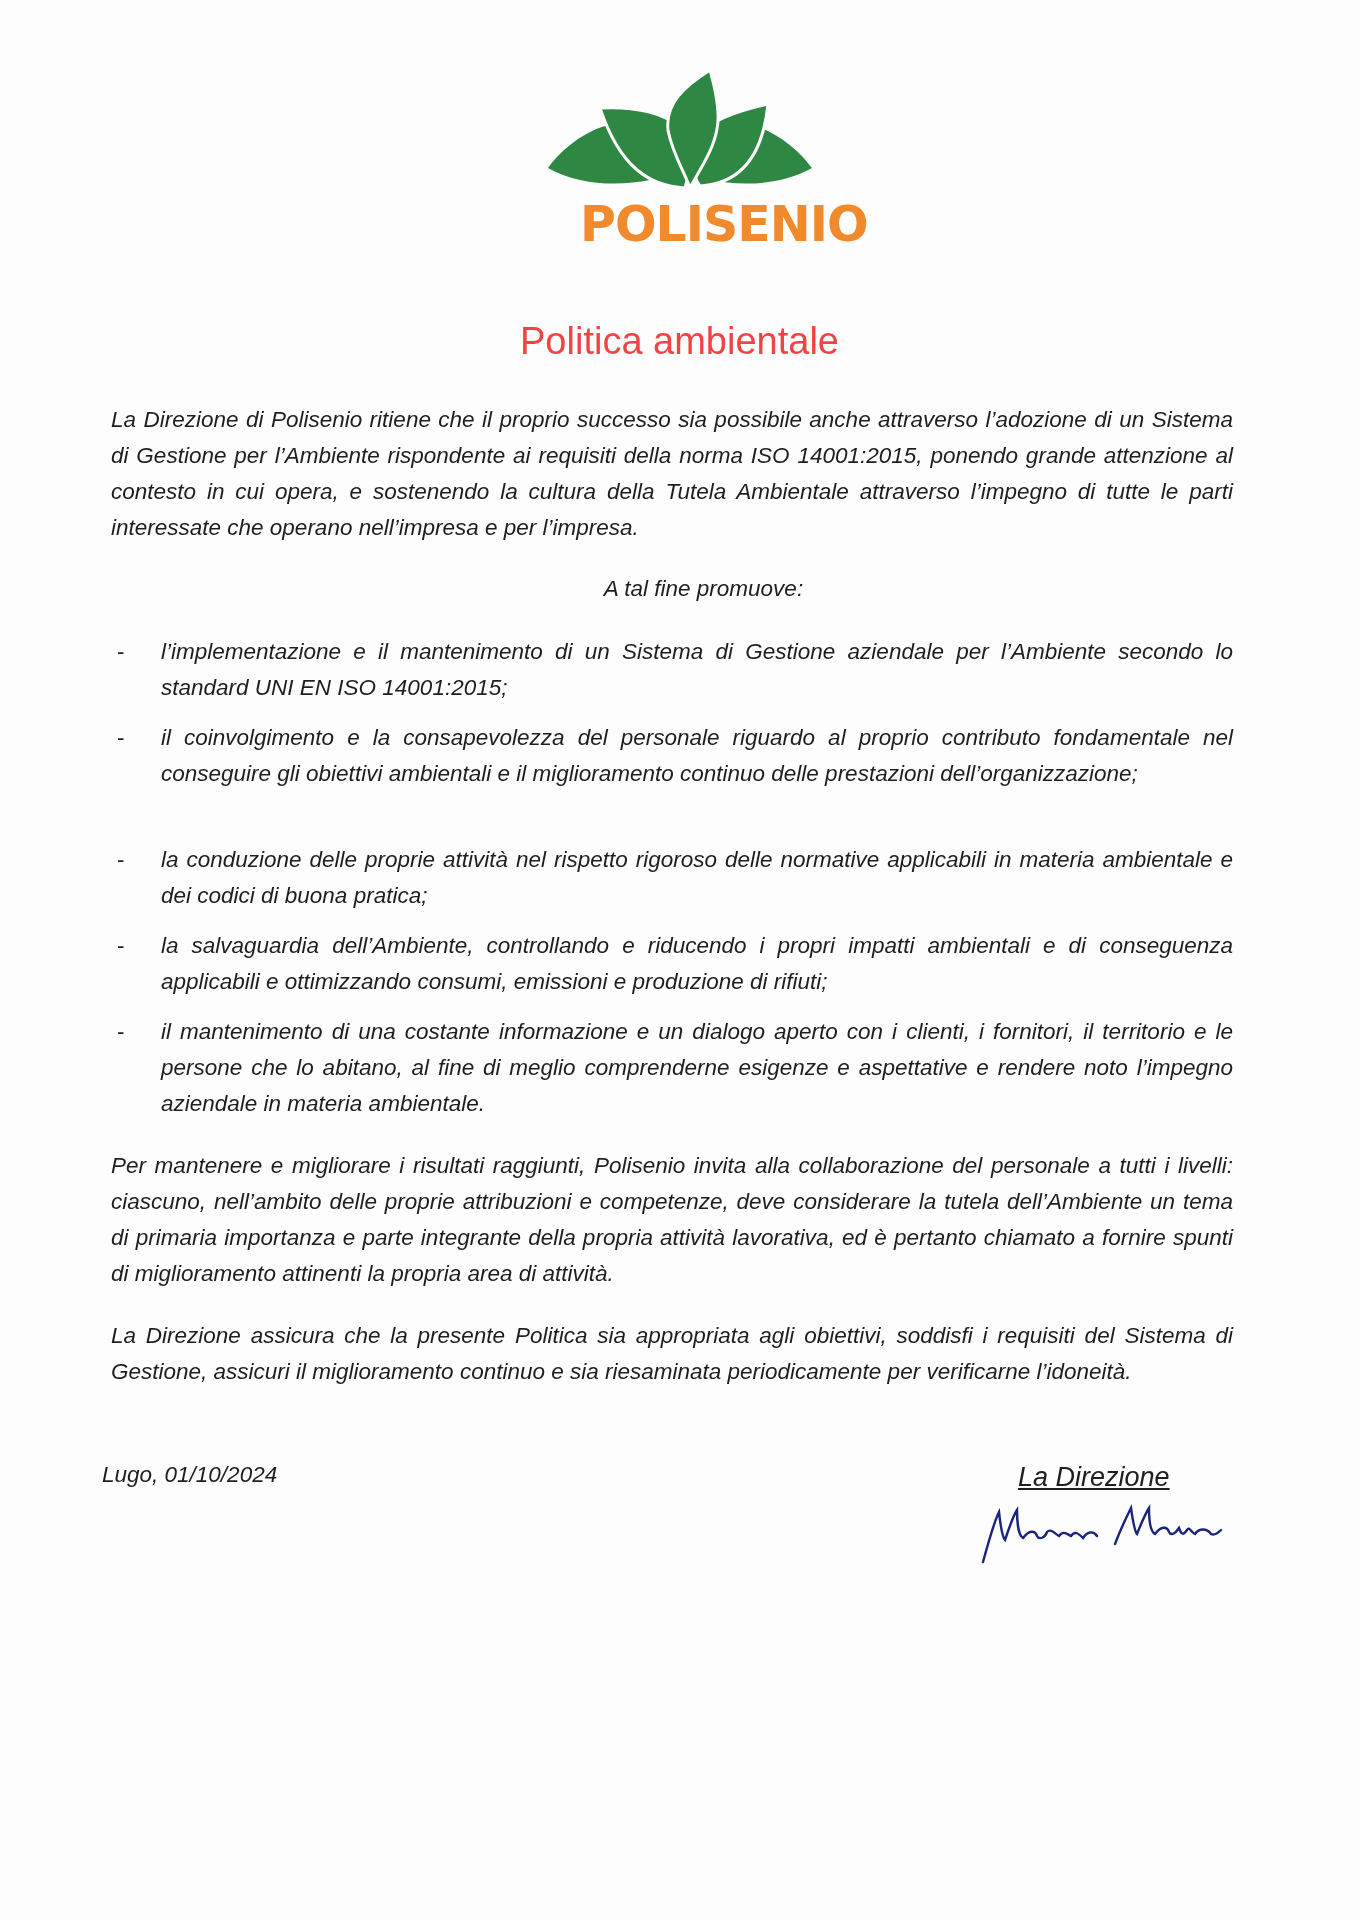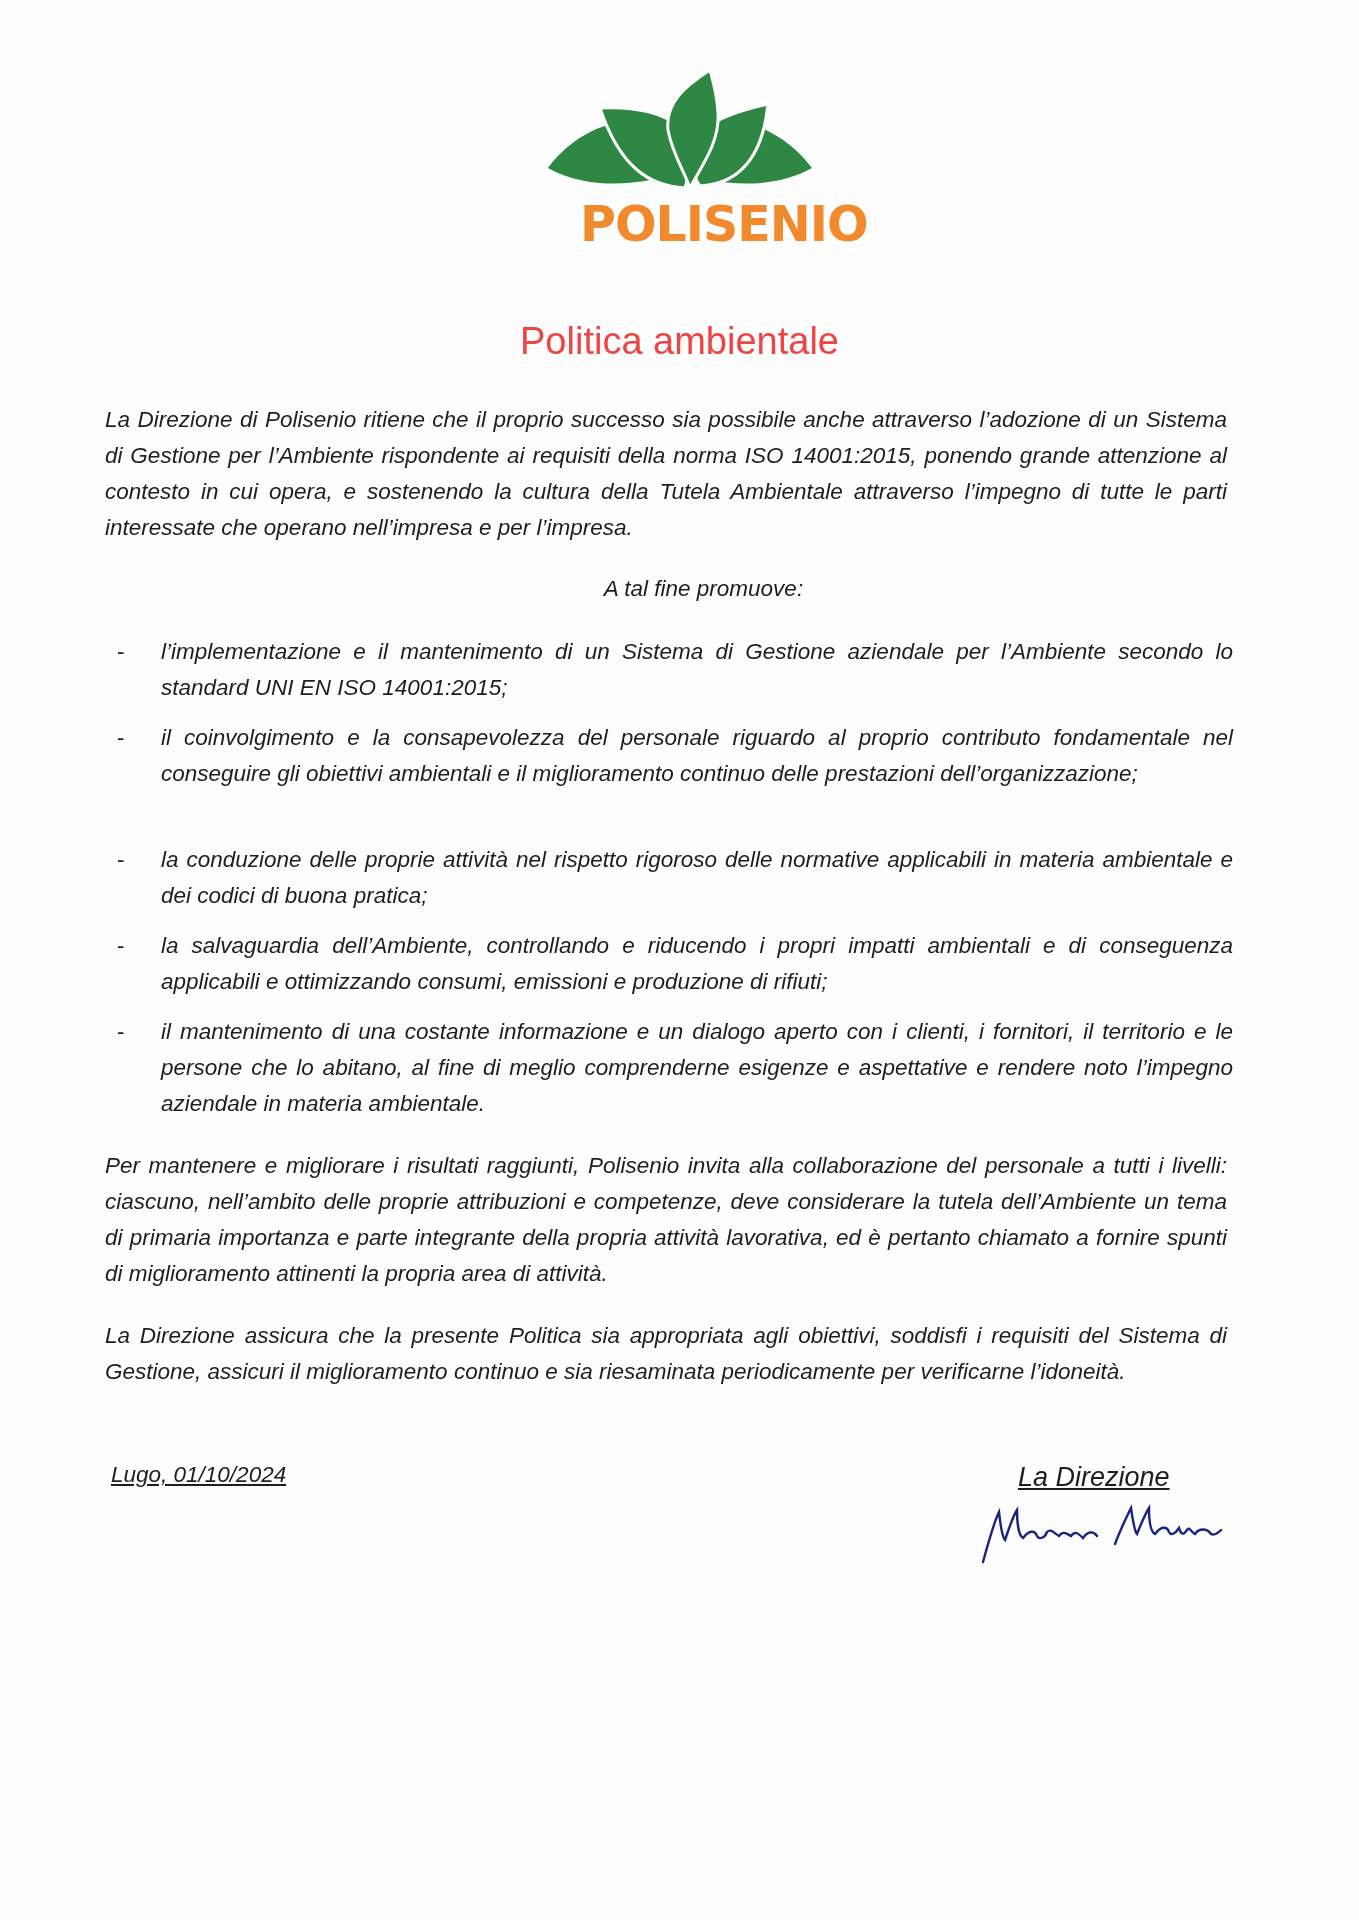--- a/index.html
+++ b/index.html
@@ -5,31 +5,31 @@
   html, body { margin: 0; padding: 0; background: #fdfdfd; }
   body { width: 1359px; height: 1920px; position: relative; overflow: hidden;
     font-family: "Liberation Sans", "DejaVu Sans", sans-serif; color: #1e1e1e; }
   .logo { position: absolute; left: 540px; top: 68px; width: 280px; height: 190px; }
   .logo svg { width: 280px; height: 130px; display: block; }
   .brand { position: absolute; left: 0; top: 128px; width: 280px; text-align: center;
     font-family: "DejaVu Sans", sans-serif; font-weight: bold; font-size: 49px;
     color: #f08a2c; letter-spacing: -1px; margin-left: 40px; }
   .title { position: absolute; left: 0; width: 1359px; top: 320px; text-align: center;
     font-size: 38px; color: #ef4444; font-family: "Liberation Sans", sans-serif; }
-  .para { position: absolute; left: 105px; width: 1122px; font-style: italic;
+  .para { position: absolute; left: 111px; width: 1122px; font-style: italic;
     font-size: 22.5px; line-height: 36px; text-align: justify;
     font-family: "Liberation Sans", sans-serif; }
   .center { position: absolute; left: 0; width: 1359px; text-align: center;
     font-style: italic; font-size: 22.5px; }
   .bullet { position: absolute; left: 111px; width: 1122px; font-style: italic;
     font-size: 22.5px; line-height: 36px; }
   .bullet .dash { position: absolute; left: 6px; top: 0; font-style: normal; }
   .bullet .text { margin-left: 50px; text-align: justify; display: block; font-style: italic; }
-  .place { position: absolute; left: 111px; top: 1462px; font-style: italic;
-    font-size: 22.5px; text-decoration: underline; }
+  .place { position: absolute; left: 102px; top: 1462px; font-style: italic;
+    font-size: 22.5px; }
   .signer { position: absolute; left: 1018px; top: 1462px; font-style: italic;
     font-size: 27px; text-decoration: underline; }
   .signature { position: absolute; left: 975px; top: 1500px; width: 260px; height: 70px; }
 </style>
 </head>
 <body>
 
 <div class="logo">
   <svg viewBox="0 0 280 130">
     <path d="M8 100 C30 70 60 58 70 57 C80 75 95 100 110 112 C80 118 40 118 8 100 Z" fill="#2e8743"></path>

